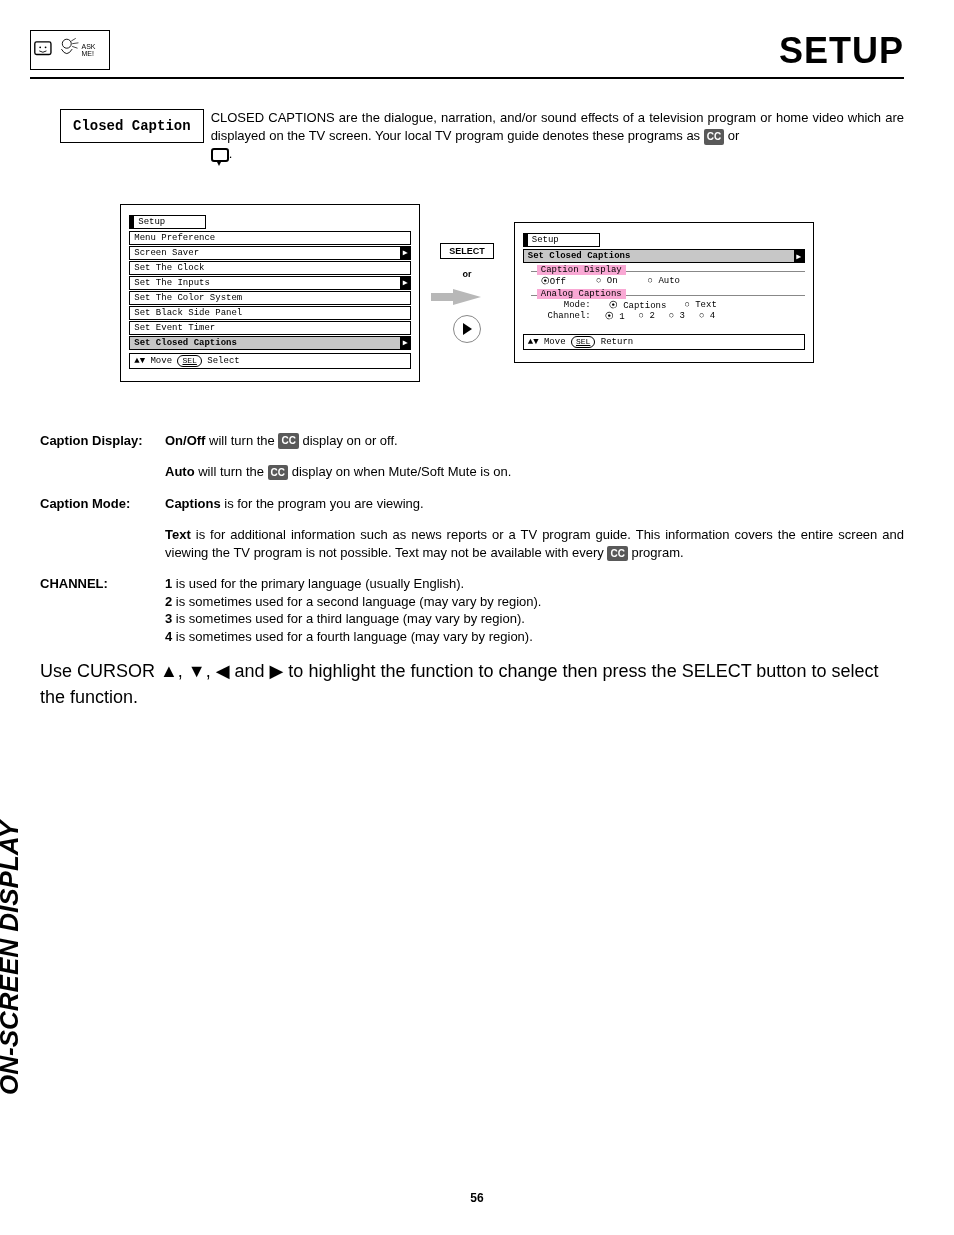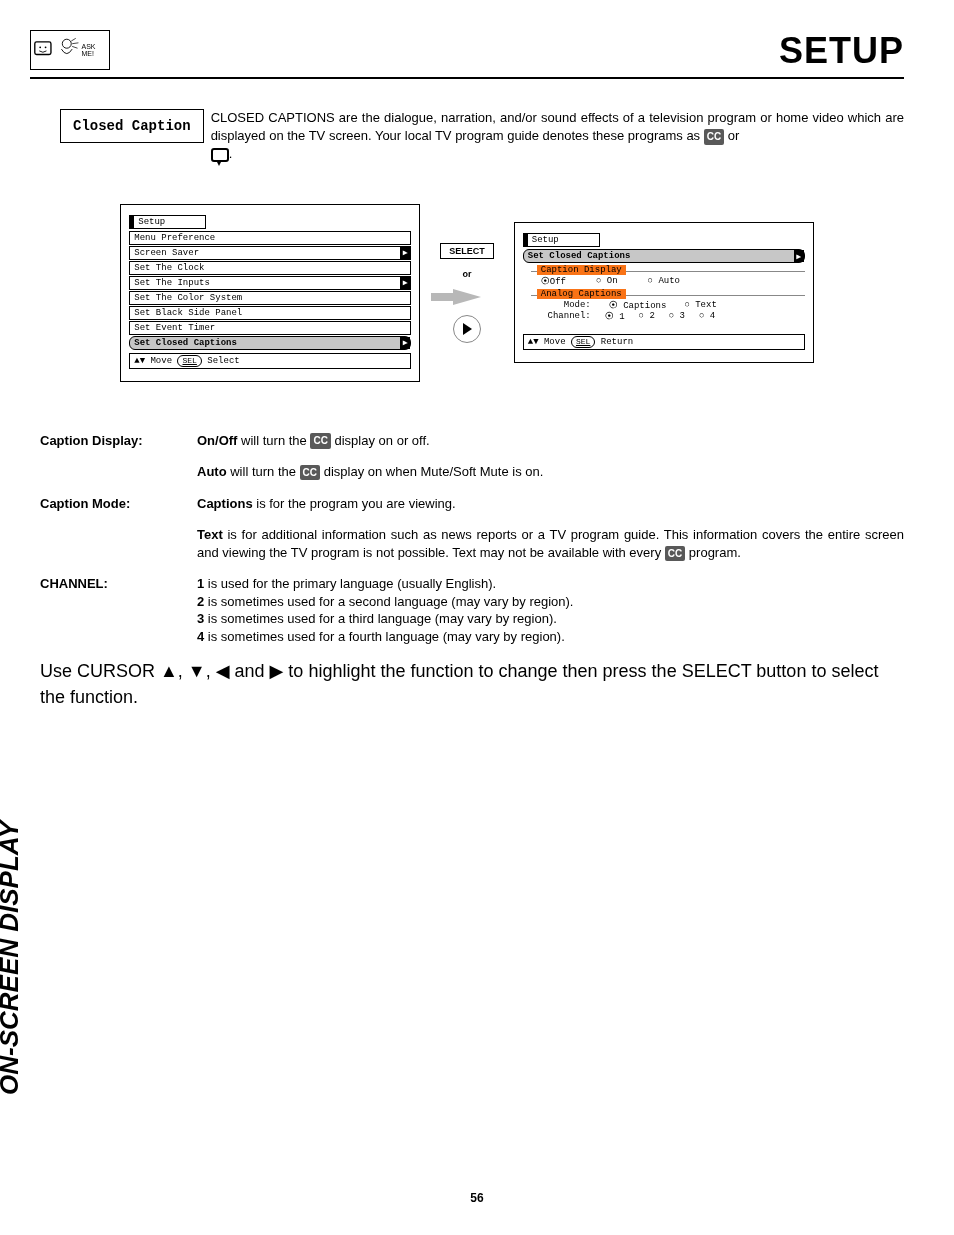--- a/index.html
+++ b/index.html
@@ -118,21 +118,20 @@
   .menu-item {
     border:1px solid #000;
     padding:1px 4px;
     margin-bottom:1px;
     font-size:9px;
     position:relative;
   }
   .menu-item.highlight {
     background:#c7c7c7;
     font-weight:bold;
-    border-radius:6px;
   }
   .menu-item .arrow-r {
     position:absolute;
     right:0; top:0; bottom:0;
     width:10px;
     background:#000;
     color:#fff;
     font-size:8px;
     display:flex;align-items:center;justify-content:center;
   }
@@ -146,21 +145,21 @@
     border:1px solid #888;
     border-left:none;border-right:none;border-bottom:none;
     margin:8px 0 0 8px;
     padding:4px 0 0 4px;
     position:relative;
     font-size:9px;
   }
   .fieldset .legend {
     position:absolute;
     top:-7px; left:6px;
-    background:#f97316;
+    background:#f9a8d4;
     padding:0 4px;
   }
   .radio-row { display:flex; gap:30px; font-size:9px; padding-left:6px;}
   .radio-row.tight { gap:14px; }
   .middle-col {
     display:flex;
     flex-direction:column;
     align-items:center;
     gap:10px;
     font-size:10px;
@@ -185,21 +184,21 @@
   .play-circle {
     width:28px;height:28px;border:1px solid #888;border-radius:50%;
     display:flex;align-items:center;justify-content:center;
   }
   .play-circle::after{
     content:"";width:0;height:0;
     border-top:6px solid transparent;border-bottom:6px solid transparent;border-left:9px solid #000;
     margin-left:2px;
   }
   .body-text { margin-left:10px; }
-  .def-row { display:flex; margin-bottom:14px; font-size:13px; line-height:1.35;gap:32px;}
+  .def-row { display:flex; margin-bottom:14px; font-size:13px; line-height:1.35;}
   .def-label { width:125px; font-weight:bold; flex-shrink:0; }
   .def-body { flex:1; text-align:justify; }
   .def-body .lead { font-weight:bold; }
   .channel-list .line { margin-bottom:0; }
   .footnote { font-size:18px; line-height:1.4; margin-top:10px;}
   .side-label {
     position:absolute;
     left:25px;
     bottom:140px;
     transform: rotate(-90deg);

